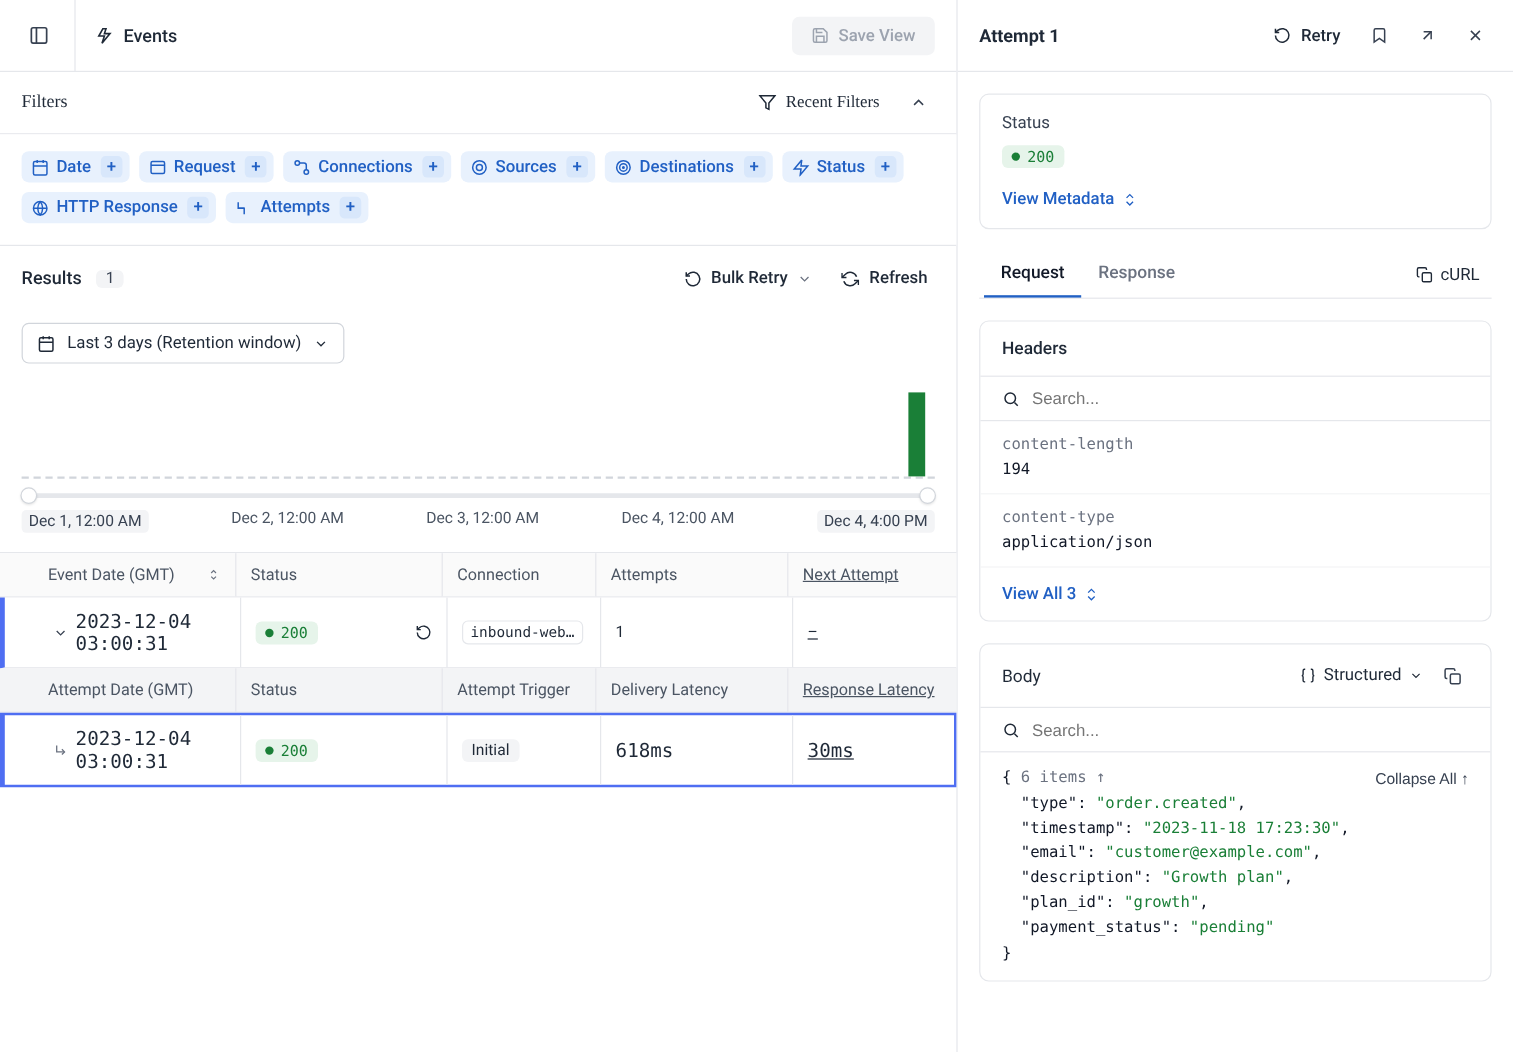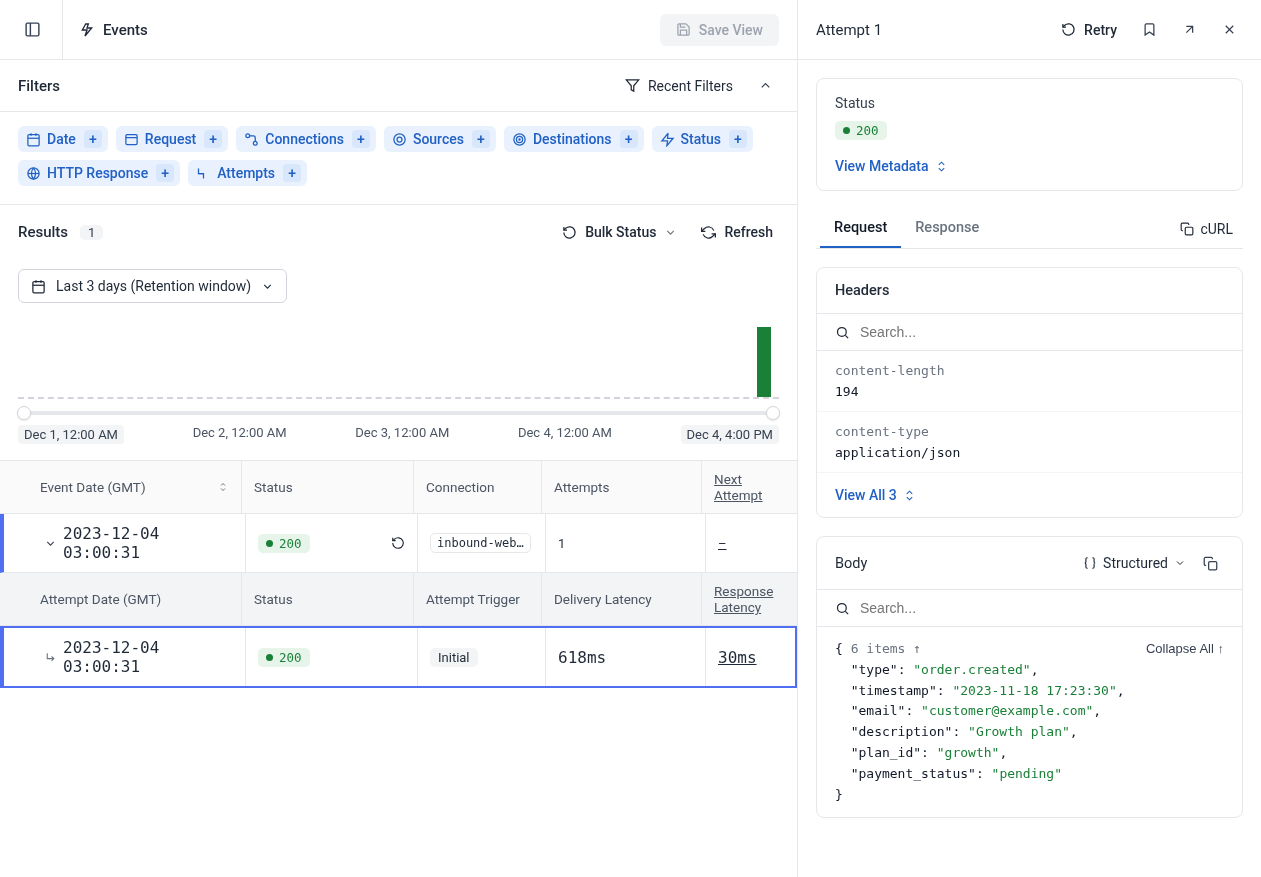--- a/index.html
+++ b/index.html
@@ -18,25 +18,25 @@
 
 
 .top-bar { height: 60px; border-bottom: 1px solid #e5e7eb; display: flex; align-items: center; padding: 0 18px; gap: 16px; }
 .icon-btn { width: 28px; height: 28px; display: flex; align-items: center; justify-content: center; color: #374151; cursor: pointer; border-radius: 5px; }
 .v-divider { width: 1px; height: 60px; background: #e5e7eb; }
 .events-label { display: flex; align-items: center; gap: 8px; font-size: 15px; font-weight: 500; }
 .flex-fill { flex: 1; }
 .save-view { background: #f3f4f6; color: #9ca3af; padding: 8px 16px; border-radius: 6px; display: flex; align-items: center; gap: 8px; font-size: 14px; font-weight: 500; cursor: not-allowed; }
 
 .right-top { height: 60px; border-bottom: 1px solid #e5e7eb; display: flex; align-items: center; padding: 0 18px; gap: 12px; }
-.attempt-title { font-size: 15px; font-weight: 400; }
+.attempt-title { font-size: 15px; font-weight: 700; }
 .retry-btn { display: flex; align-items: center; gap: 8px; font-size: 14px; font-weight: 500; cursor: pointer; padding: 4px 6px; }
 
 
-.filters-header { height: 52px; display: flex; align-items: center; padding: 0 18px; border-bottom: 1px solid #e5e7eb; }
+.filters-header { height: 52px; display: flex; align-items: center; padding: 0 18px; border-bottom: 1px solid #e5e7eb; font-family: Liberation Serif, serif; }
 .filters-title { font-size: 15px; font-weight: 500; }
 .recent-filters { display: flex; align-items: center; gap: 8px; font-size: 14px; cursor: pointer; }
 .chevron-up { margin-left: 18px; }
 
 .filter-pills { padding: 14px 18px 18px; display: flex; flex-wrap: wrap; gap: 8px; border-bottom: 1px solid #e5e7eb; background: #fff; }
 .pill { background: #e8f1fd; color: #2160c4; border-radius: 6px; display: flex; align-items: center; gap: 6px; padding: 4px 6px 4px 8px; font-size: 14px; font-weight: 500; cursor: pointer; }
 .pill-plus { background: #d8e7fb; width: 18px; height: 18px; border-radius: 4px; display: flex; align-items: center; justify-content: center; font-size: 14px; color: #2160c4; margin-left: 2px; }
 .pill svg { width: 15px; height: 15px; }
 
 
@@ -60,21 +60,21 @@
 .handle.right { right: -1px; }
 .chart-labels { display: flex; justify-content: space-between; padding: 10px 0 16px; font-size: 13px; color: #4b5563; }
 .time-chip { background: #f3f4f6; padding: 2px 6px; border-radius: 4px; font-size: 13px; color: #374151; }
 
 
 .table { border-top: 1px solid #e5e7eb; }
 .thead, .subhead { display: flex; background: #fafafa; border-bottom: 1px solid #e5e7eb; font-size: 13.5px; color: #4b5563; }
 .subhead { background: #f3f4f6; }
 .th, .td { padding: 10px 12px; border-right: 1px solid #e5e7eb; display: flex; align-items: center; gap: 6px; }
 .th:last-child, .td:last-child { border-right: none; text-decoration: underline; }
-.col-date { width: 242px; padding-left: 40px; }
+.col-date { width: 197px; padding-left: 40px; }
 .col-status { width: 172px; }
 .col-conn { width: 128px; }
 .col-att { width: 160px; }
 .col-next { flex: 1; }
 .trow { display: flex; border-bottom: 1px solid #e5e7eb; font-size: 13px; background: #fff; }
 .trow.selected { border: 2px solid #4f6ef2; border-left-width: 4px; background:#fff; }
 .mono { font-family: ui-monospace, "SF Mono", Menlo, monospace; font-size: 16px; }
 .status-pill { background: #e6f4ea; color: #1a7f37; border-radius: 5px; display: inline-flex; align-items: center; gap: 6px; padding: 2px 8px; font-family: ui-monospace, Menlo, monospace; font-size: 12.5px; }
 .status-dot { width: 7px; height: 7px; background: #1a7f37; border-radius: 50%; }
 .conn-chip { border: 1px solid #e5e7eb; border-radius: 5px; padding: 2px 6px; font-family: ui-monospace, Menlo, monospace; font-size: 12px; white-space: nowrap; overflow: hidden; text-overflow: ellipsis; max-width: 100%; }
@@ -233,21 +233,21 @@
 
   <div class="results-bar">
     <span class="results-label">Results</span>
     <span class="count-badge">1</span>
     <div class="flex-fill"></div>
     <div class="ghost-btn">
       <svg width="15" height="15" viewBox="0 0 24 24" fill="none" stroke="currentColor" stroke-width="2">
           <path d="M3 12a9 9 0 1 0 3-6.7L3 8"></path>
           <polyline points="3 3 3 8 8 8"></polyline>
         </svg>
-      <span>Bulk Status</span>
+      <span>Bulk Retry</span>
       <svg class="dropdown-caret" width="13" height="13" viewBox="0 0 24 24" fill="none" stroke="currentColor" stroke-width="2">
           <polyline points="6 9 12 15 18 9"></polyline>
         </svg>
     </div>
     <div class="ghost-btn">
       <svg width="15" height="15" viewBox="0 0 24 24" fill="none" stroke="currentColor" stroke-width="2">
           <polyline points="1 4 1 10 7 10"></polyline>
           <polyline points="23 20 23 14 17 14"></polyline>
           <path d="M20.49 9A9 9 0 0 0 5.64 5.64L1 10m22 4l-4.64 4.36A9 9 0 0 1 3.51 15"></path>
         </svg>

